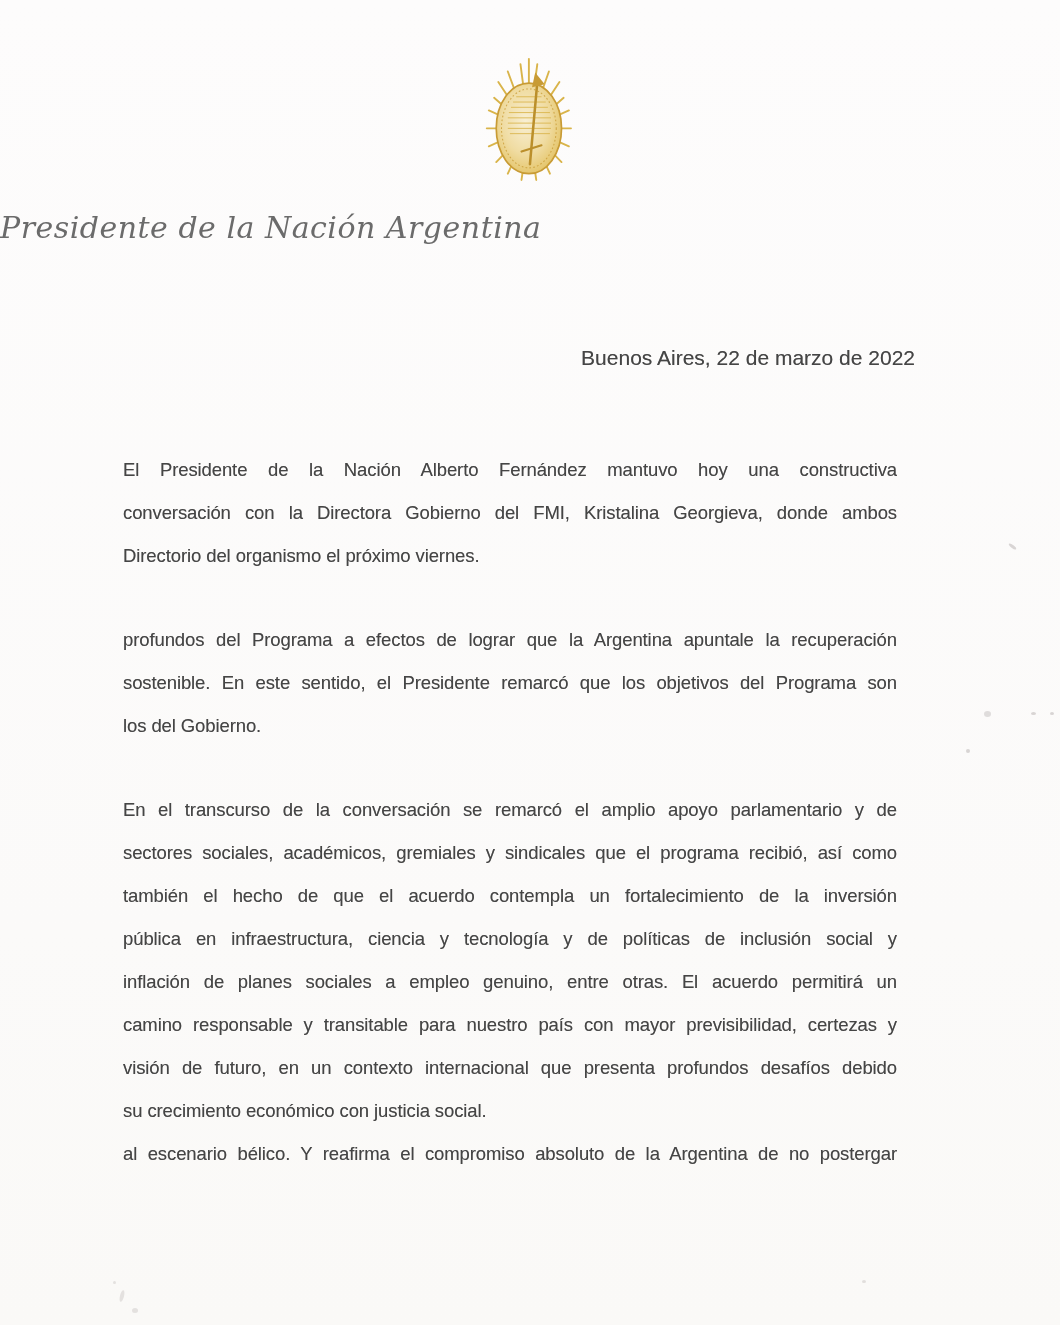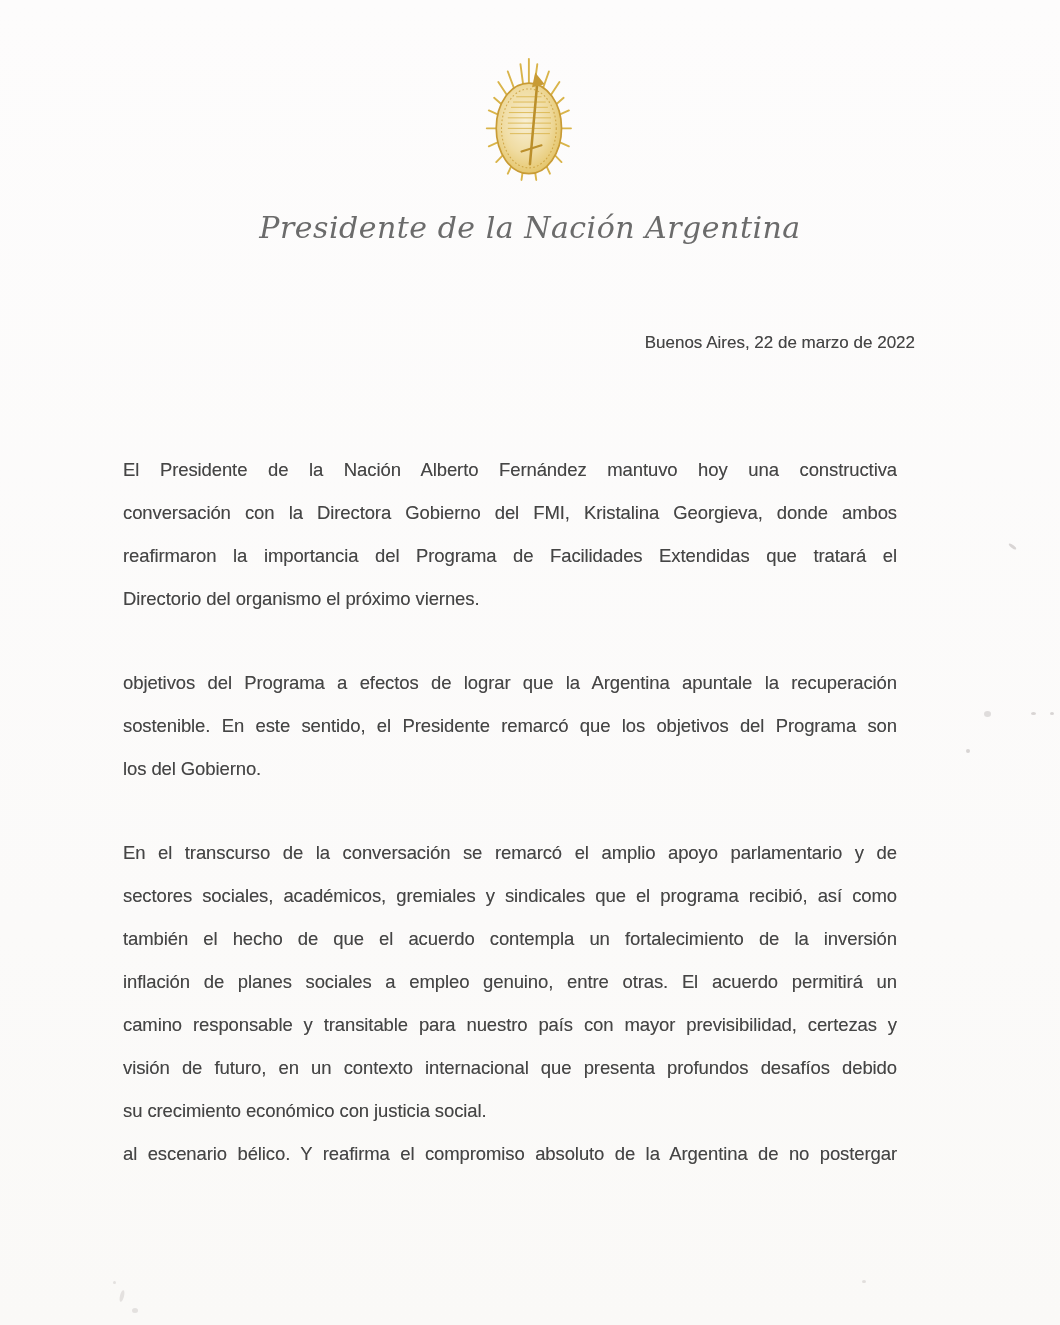--- a/index.html
+++ b/index.html
@@ -17,33 +17,32 @@
   .emblem {
     position: absolute;
     top: 42px; left: 50%;
     transform: translateX(-51%);
     width: 112px; height: 158px;
   }
 
   .script-title {
     position: absolute;
     top: 210px; left: 0; right: 0;
-    text-align: center;
     font-family: "DejaVu Serif", serif;
     font-style: italic;
     font-weight: 400;
     font-size: 30px;
     letter-spacing: 0.5px;
     color: var(--script-gray, #6b6b6b);
   }
 
   .dateline {
     position: absolute;
-    top: 333px; right: 145px;
-    font-size: 17px;
+    top: 346px; right: 145px;
+    font-size: 21px;
     color: var(--ink, #454545);
     text-shadow: 0 0 0.5px rgba(70,70,70,0.5);
     margin-left: 25px;
   }
 
   .body-text {
     position: absolute;
     top: 448px; left: 123px;
     width: 790px;
     font-size: 18.5px;
@@ -140,32 +139,32 @@
   </div>
 
   <div class="script-title">Presidente de la Nación Argentina</div>
 
   <div class="dateline">Buenos Aires, 22 de marzo de 2022</div>
 
   <div class="body-text">
       <div class="paragraph">
         <div class="line">El Presidente de la Nación Alberto Fernández mantuvo hoy una constructiva</div>
         <div class="line">conversación con la Directora Gobierno del FMI, Kristalina Georgieva, donde ambos</div>
-        <div class="line">reafirmaron la importancia del Programa de Facilidades Extendidas que tratará el</div>
         <div class="line last">Directorio del organismo el próximo viernes.</div>
       </div>
       <div class="paragraph">
-        <div class="line">objetivos del Programa a efectos de lograr que la Argentina apuntale la recuperación</div>
+        <div class="line">profundos del Programa a efectos de lograr que la Argentina apuntale la recuperación</div>
         <div class="line">sostenible. En este sentido, el Presidente remarcó que los objetivos del Programa son</div>
         <div class="line last">los del Gobierno.</div>
       </div>
       <div class="paragraph">
         <div class="line">En el transcurso de la conversación se remarcó el amplio apoyo parlamentario y de</div>
         <div class="line">sectores sociales, académicos, gremiales y sindicales que el programa recibió, así como</div>
         <div class="line">también el hecho de que el acuerdo contempla un fortalecimiento de la inversión</div>
+        <div class="line">pública en infraestructura, ciencia y tecnología y de políticas de inclusión social y</div>
         <div class="line">inflación de planes sociales a empleo genuino, entre otras. El acuerdo permitirá un</div>
         <div class="line">camino responsable y transitable para nuestro país con mayor previsibilidad, certezas y</div>
         <div class="line">visión de futuro, en un contexto internacional que presenta profundos desafíos debido</div>
         <div class="line last">su crecimiento económico con justicia social.</div>
         <div class="line">al escenario bélico. Y reafirma el compromiso absoluto de la Argentina de no postergar</div>
       </div>
     </div>
 
   <div class="speck s1"></div>
   <div class="speck s2"></div>

